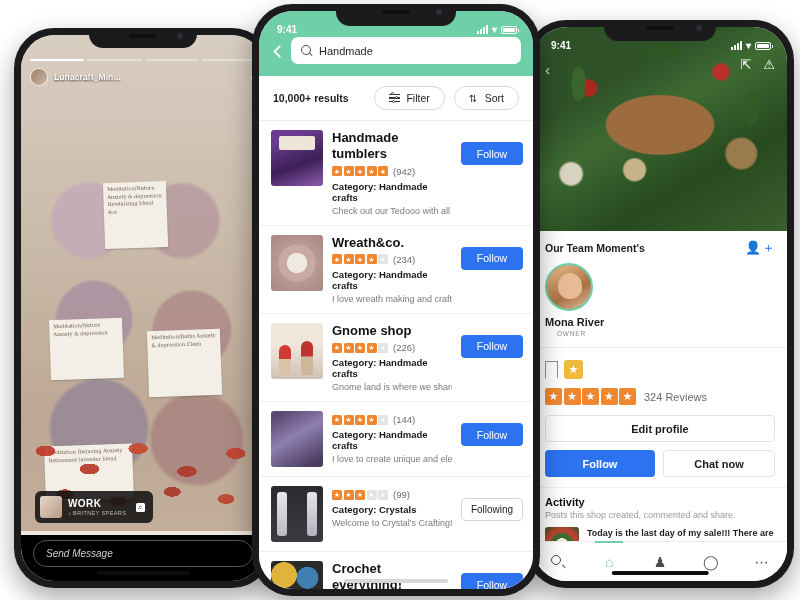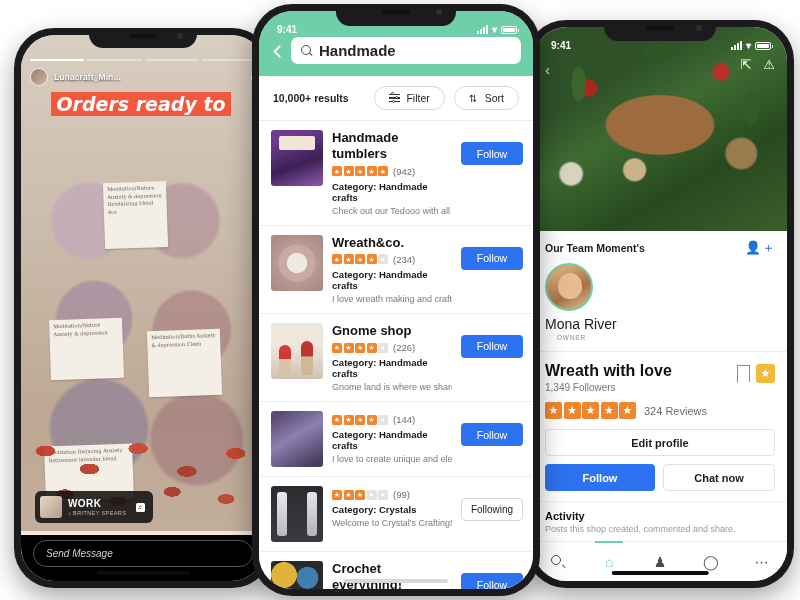--- a/index.html
+++ b/index.html
@@ -156,21 +156,21 @@
   }
   .search-field {
     flex: 1; background: #fff; border-radius: 7px; height: 27px;
     display: flex; align-items: center; gap: 7px; padding: 0 10px;
   }
   .mag { width: 11px; height: 11px; flex: none; position: relative; }
   .mag::before { content:''; position:absolute; left:0; top:0; width:8px; height:8px;
     border:1.4px solid #4a4a4a; border-radius:50%; }
   .mag::after { content:''; position:absolute; right:0; bottom:0; width:4px; height:1.4px;
     background:#4a4a4a; transform: rotate(45deg); transform-origin: right; }
-  .search-val { font-size: 15px; color: #25252a; font-weight: bold; }
+  .search-val { font-size: 11px; color: #25252a; }
 
   .filter-row {
     display:flex; align-items:center; justify-content: space-between;
     padding: 10px 14px; background:#fff; border-bottom: 1px solid #ececec;
   }
   .results-count { font-size: 10.5px; color:#1d1d20; font-weight: 600; }
   .chips { display:flex; gap: 9px; }
   .chip {
     border: 1px solid #d8d8da; border-radius: 16px; height: 24px;
     display:flex; align-items:center; gap:6px; padding: 0 14px;
@@ -276,21 +276,21 @@
   .owner-av {
     width: 48px; height: 48px; border-radius: 50%;
     border: 2px solid #6ecfa8; padding: 1px;
     background: linear-gradient(150deg,#d8a877 20%, #a87044 60%, #e2c39c);
     position: relative; overflow: hidden;
   }
   .owner-av::after {
     content:''; position:absolute; left: 11px; top: 8px; width: 24px; height: 26px;
     border-radius: 50% 50% 45% 45%; background: #e8bb95;
   }
-  .owner-name { font-size: 14px; font-weight: 400; color:#1c1c20; margin-top: 5px; }
+  .owner-name { font-size: 11px; font-weight: 700; color:#1c1c20; margin-top: 5px; }
   .owner-role { font-size: 6.5px; color:#8a8a90; letter-spacing: .8px; margin-top: 2px; margin-left: 12px; }
   .shop-block { padding: 10px 12px 0; }
   .shop-head { display:flex; align-items: flex-start; justify-content: space-between; }
   .shop-name { font-size: 16px; font-weight: bold; color:#111114; }
   .shop-followers { font-size: 10px; color:#76767c; margin-top: 2px; }
   .shop-badges { display:flex; align-items:center; gap: 6px; padding-top: 2px; }
   .bookmark {
     width: 13px; height: 17px; border: 1.5px solid #8c8c92; border-bottom: none;
     position: relative; background: #fff;
   }
@@ -374,21 +374,20 @@
             <span></span>
         </div>
         <div class="story-user">
           <div class="story-av"></div>
           <div class="story-name">Lunacraft_Min...</div>
           <div class="story-dot"></div>
         </div>
       </div>
 
       <div class="xmas-banner">
-        <div><span>Orders ready to</span></div>
       </div>
 
       <div class="music-sticker">
         <div class="music-art"></div>
         <div class="music-txt">
           <div class="music-title">WORK</div>
           <div class="music-artist">♪ BRITNEY SPEARS</div>
         </div>
         <div class="music-badge">♬</div>
       </div>
@@ -597,24 +596,20 @@
         </div>
 
         <div class="owner-block">
           <div class="owner-av"></div>
           <div class="owner-name">Mona River</div>
           <div class="owner-role">OWNER</div>
         </div>
 
         <div class="shop-block">
           <div class="shop-head">
-            <div>
-              <div class="shop-name">Wreath with love</div>
-              <div class="shop-followers">1,349 Followers</div>
-            </div>
             <div class="shop-badges">
               <span class="bookmark"></span>
               <span class="gold-badge">★</span>
             </div>
           </div>
 
           <div class="rating-row">
             <div class="stars" id="shop-stars">
                 <span class="big-star">★</span>
                 <span class="big-star">★</span>

